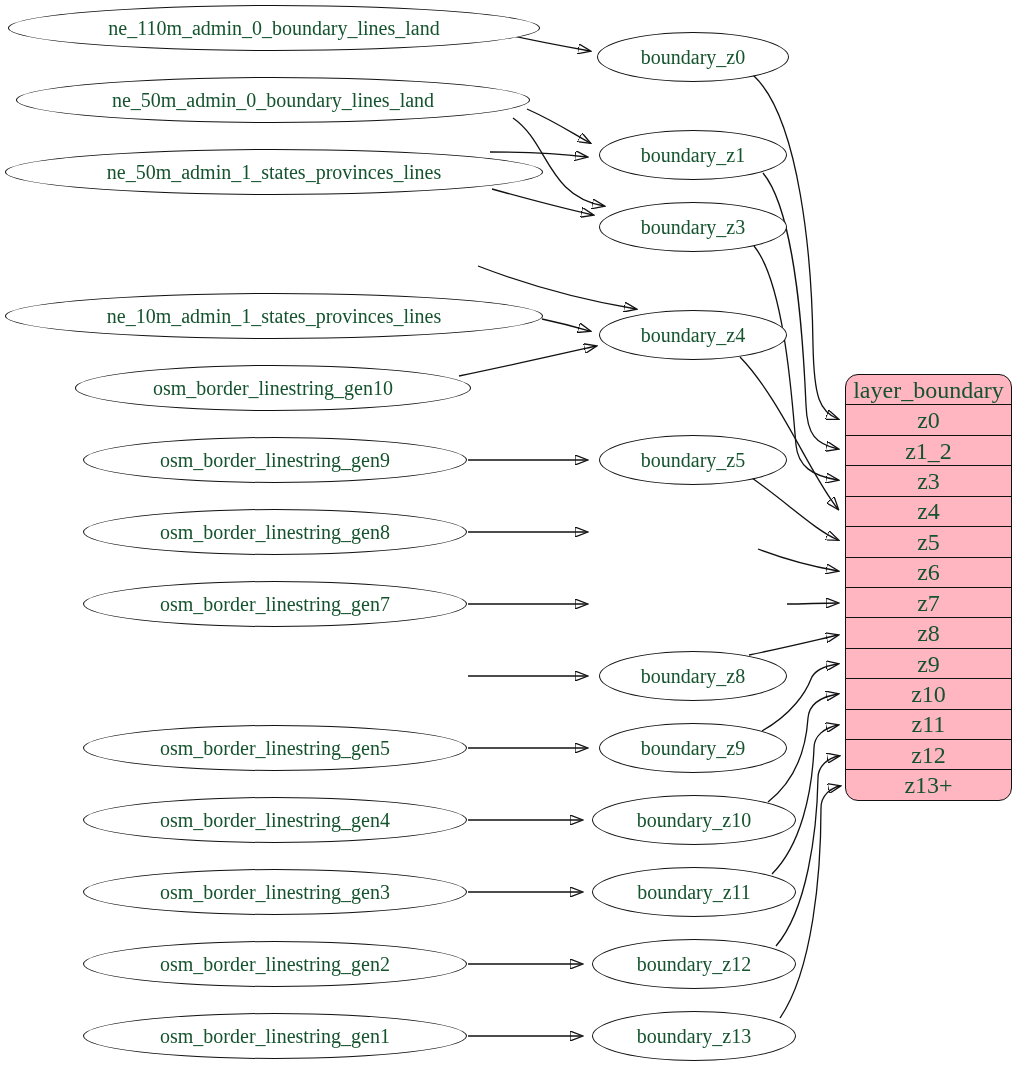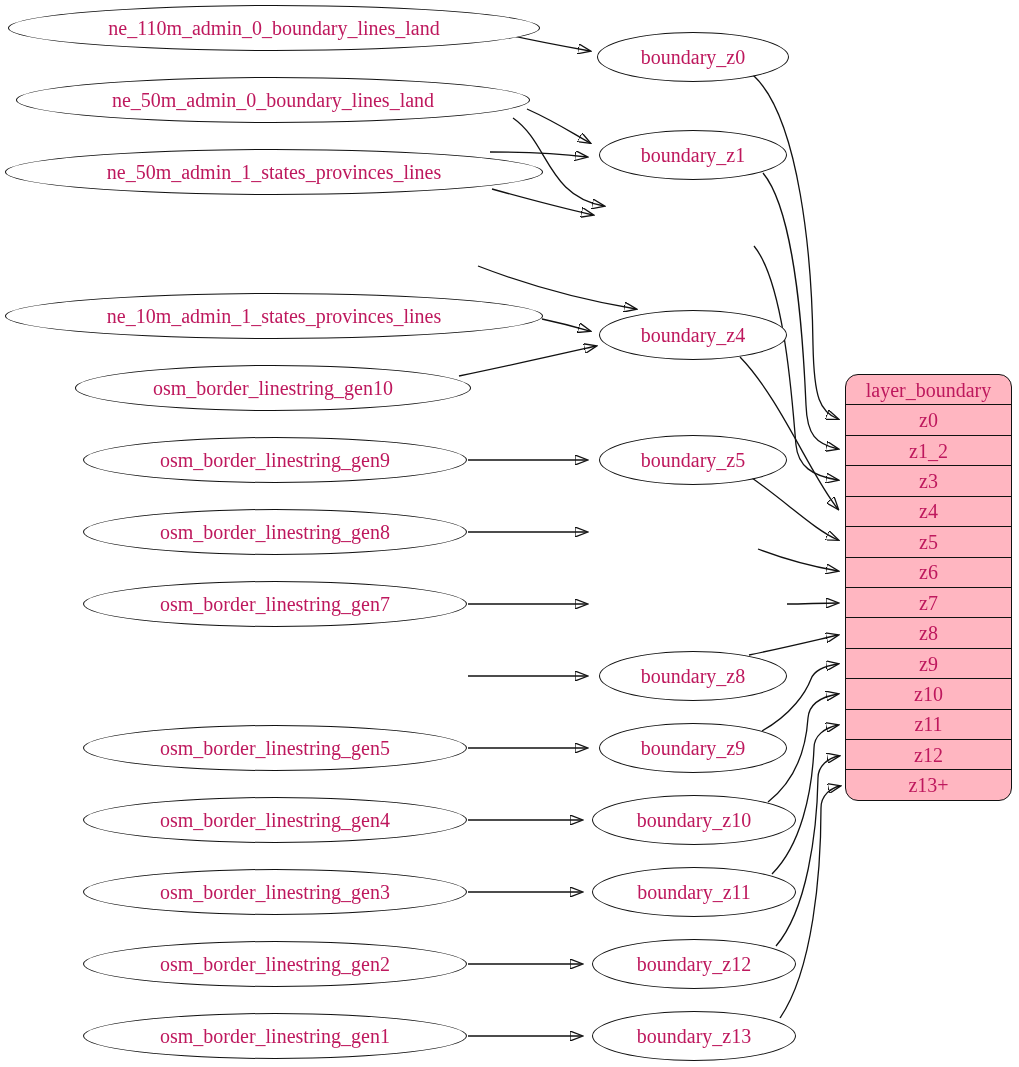--- a/index.html
+++ b/index.html
@@ -1,35 +1,35 @@
 <!DOCTYPE html>
 <html><head>
 <meta charset="utf-8">
 <style>
   html,body{margin:0;padding:0;background:#ffffff;}
   #canvas{
     position:relative;width:1019px;height:1067px;background:#ffffff;
-    font-family:"Liberation Serif","DejaVu Serif",serif;color:#be185d;
+    font-family:"Liberation Serif","DejaVu Serif",serif;color:#14532d;
     overflow:hidden;
   }
   #edges{position:absolute;left:0;top:0;width:1019px;height:1067px;}
   #edges path{stroke:#111;stroke-width:1.3;fill:none;}
   .node{
     position:absolute;border:1.4px solid #111;border-radius:50%;
     background:#fff;display:flex;align-items:center;justify-content:center;
     font-size:20px;white-space:nowrap;box-sizing:border-box;
   }
   .tablenode{
     position:absolute;left:845px;top:374px;width:167px;height:427px;
     background:#ffb6c1;border:1.6px solid #111;border-radius:13px;
     display:flex;flex-direction:column;box-sizing:border-box;overflow:hidden;
   }
   .tcell{
     flex:1;display:flex;align-items:center;justify-content:center;
-    font-size:20px;border-top:1.3px solid #111;line-height:1;
+    font-size:24px;border-top:1.3px solid #111;line-height:1;
   }
   .tcell:first-child{border-top:none;}
 </style>
 </head>
 <body>
 
 <div id="canvas">
 
   <svg id="edges" viewBox="0 0 1019 1067">
     <defs>
@@ -80,20 +80,21 @@
   <div class="node" style="left:83px;top:509px;width:384px;height:46px;">osm_border_linestring_gen8</div>
   <div class="node" style="left:83px;top:581px;width:384px;height:46px;">osm_border_linestring_gen7</div>
   <div class="node" style="left:83px;top:725px;width:384px;height:46px;">osm_border_linestring_gen5</div>
   <div class="node" style="left:83px;top:797px;width:384px;height:46px;">osm_border_linestring_gen4</div>
   <div class="node" style="left:83px;top:869px;width:384px;height:46px;">osm_border_linestring_gen3</div>
   <div class="node" style="left:83px;top:941px;width:384px;height:46px;">osm_border_linestring_gen2</div>
   <div class="node" style="left:83px;top:1013px;width:384px;height:46px;">osm_border_linestring_gen1</div>
 
   <div class="node" style="left:597px;top:32px;width:192px;height:50px;">boundary_z0</div>
   <div class="node" style="left:599px;top:130px;width:188px;height:50px;">boundary_z1</div>
+  <div class="node" style="left:599px;top:202px;width:188px;height:50px;">boundary_z3</div>
   <div class="node" style="left:599px;top:310px;width:188px;height:50px;">boundary_z4</div>
   <div class="node" style="left:599px;top:435px;width:188px;height:50px;">boundary_z5</div>
   <div class="node" style="left:599px;top:651px;width:188px;height:50px;">boundary_z8</div>
   <div class="node" style="left:599px;top:723px;width:188px;height:50px;">boundary_z9</div>
   <div class="node" style="left:592px;top:795px;width:204px;height:50px;">boundary_z10</div>
   <div class="node" style="left:592px;top:867px;width:204px;height:50px;">boundary_z11</div>
   <div class="node" style="left:592px;top:939px;width:204px;height:50px;">boundary_z12</div>
   <div class="node" style="left:592px;top:1011px;width:204px;height:50px;">boundary_z13</div>
 
   <div class="tablenode">

